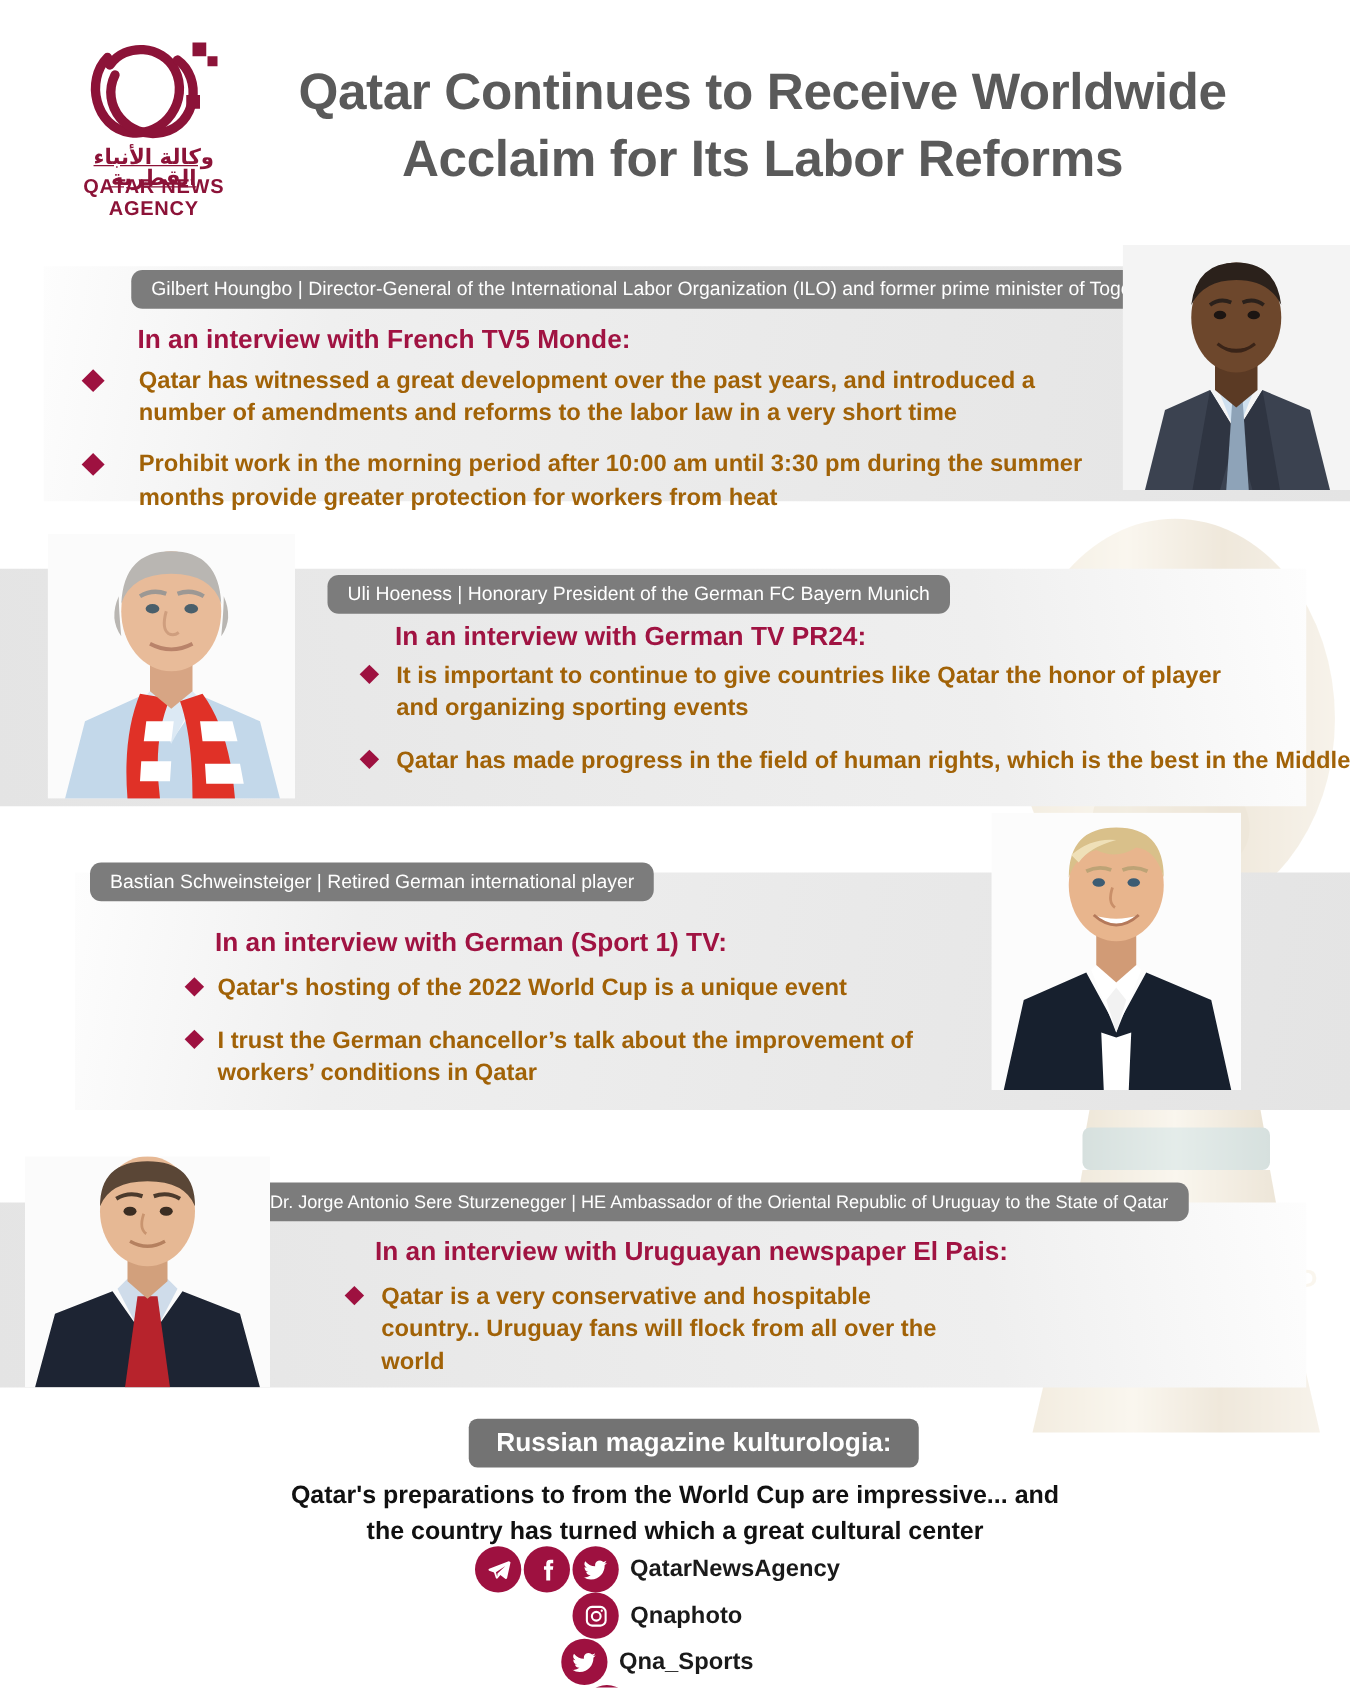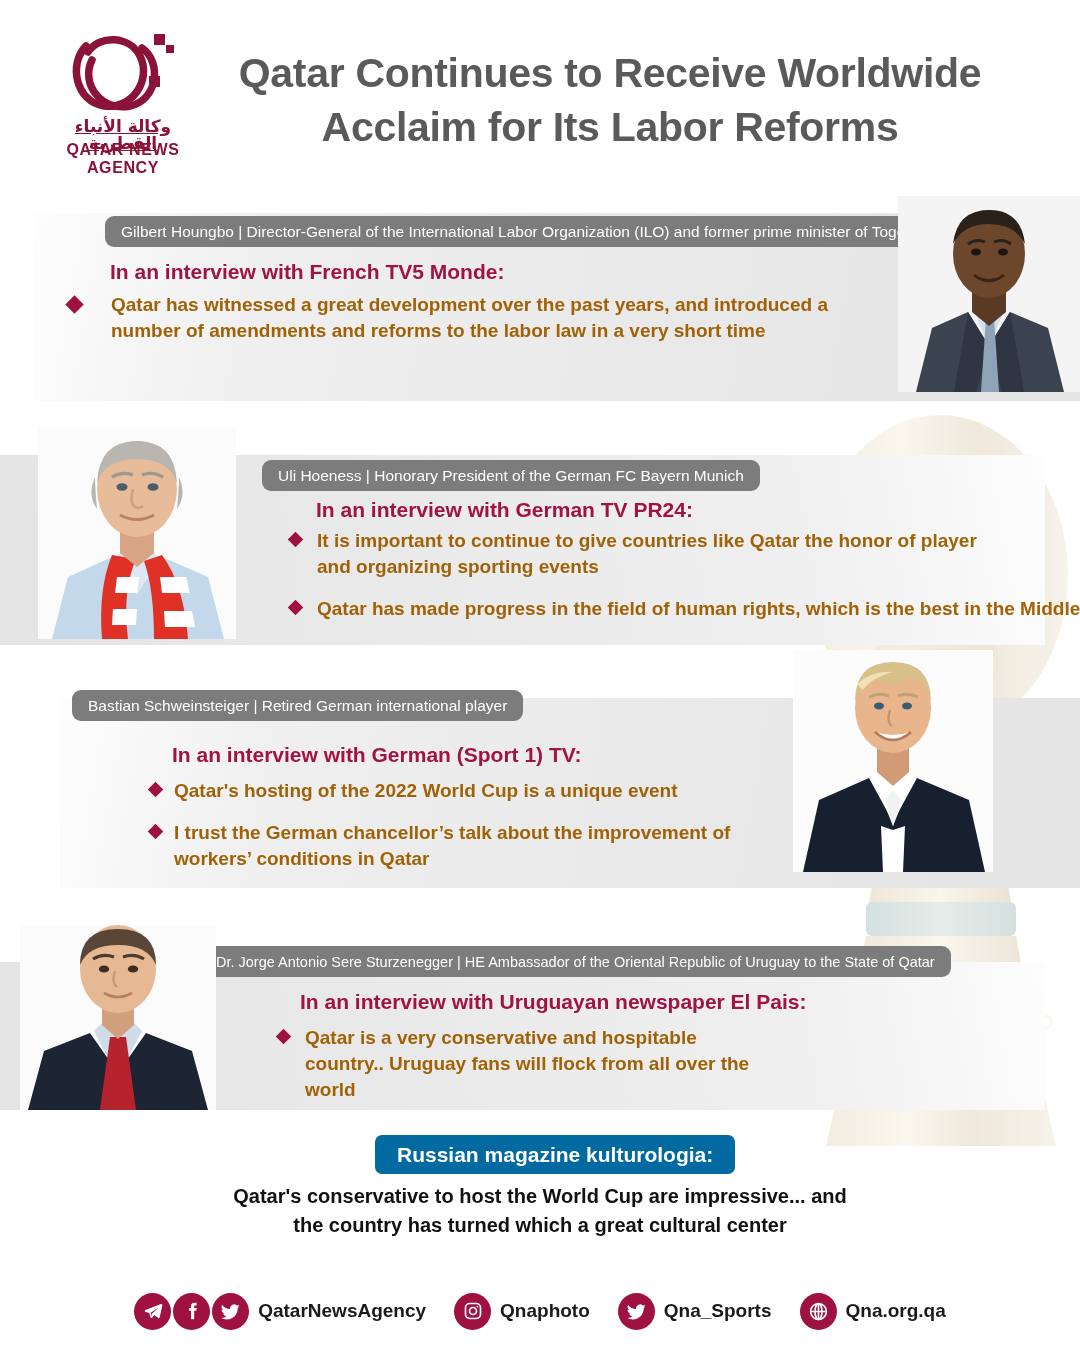--- a/index.html
+++ b/index.html
@@ -65,35 +65,35 @@
     font-size:19px; font-weight:bold; color:#a16207; line-height:1.38;
     font-family:"Liberation Sans Narrow","Liberation Sans", sans-serif;
   }
 
   
   .photo { position:absolute; z-index:5; overflow:hidden; }
 
   
   .ru-pill {
     position:absolute; z-index:5; left:375px; top:1135px; height:39px;
-    background:#0369a1; color:#fff; border-radius:7px;
+    background:#737373; color:#fff; border-radius:7px;
     display:flex; align-items:center; justify-content:center;
     padding:0 22px; font-size:21px; font-weight:bold;
     font-family:"Liberation Sans Narrow","Liberation Sans", sans-serif;
   }
   .ru-text {
     position:absolute; z-index:5; left:190px; top:1182px; width:700px;
     text-align:center; font-size:20px; font-weight:bold; color:#111; line-height:1.45;
     font-family:"Liberation Sans Narrow","Liberation Sans", sans-serif;
   }
 
   
   .footer {
     position:absolute; z-index:6; left:0; top:1282px; width:1080px; height:58px;
-    display:flex; align-items:center; justify-content:center;
+    display:flex; align-items:center; justify-content:center;flex-direction:column;
   }
   .sgroup { display:flex; align-items:center; }
   .sicon {
     width:37px; height:37px; border-radius:50%; background:#9e1140;
     display:flex; align-items:center; justify-content:center; flex:0 0 37px;
   }
   .sicon + .sicon { margin-left:2px; }
   .slabel {
     margin-left:9px; margin-right:28px; font-size:19px; font-weight:bold; color:#1a1a1a;
     font-family:"Liberation Sans Narrow","Liberation Sans", sans-serif;
@@ -197,20 +197,24 @@
     <span>Gilbert Houngbo | Director-General of the International Labor Organization (ILO) and former prime minister of Togo</span>
   </div>
 
   <div class="interview" style="left:110px; top:260px;">In an interview with French TV5 Monde:</div>
 
   <div class="bullets" style="left:68px; top:292px; width:840px;">
     <div class="bullet">
       <span class="dia"></span>
       <span class="btxt" style="margin-left:30px; width:790px;">Qatar has witnessed a great development over the past years, and introduced a number of amendments and reforms to the labor law in a very short time</span>
     </div>
+    <div class="bullet">
+      <span class="dia"></span>
+      <span class="btxt" style="margin-left:30px; width:800px;">Prohibit work in the morning period after 10:00 am until 3:30 pm during the summer months provide greater protection for workers from heat</span>
+    </div>
   </div>
 
   <div class="panel" style="left:0px; top:455px; width:1045px; height:190px;">
     <div class="panel-bg" style="background:linear-gradient(260deg,#fdfdfd 0%, #efefef 25%, #e9e9e9 65%, #e4e4e4 100%);"></div>
   </div>
 
   <div class="photo" style="left:38px; top:427px; width:198px; height:212px;">
     <svg viewBox="0 0 198 212" width="198" height="212">
       <rect width="198" height="212" fill="#fbfbfb"></rect>
 
@@ -343,21 +347,21 @@
     <div class="bullet">
       <span class="dia" style="width:11px;height:11px;flex:0 0 11px;"></span>
       <span class="btxt" style="margin-left:16px; width:470px;">Qatar is a very conservative and hospitable country.. Uruguay fans will flock from all over the world</span>
     </div>
   </div>
 
   <div class="ru-pill">
     <span>Russian magazine kulturologia:</span>
   </div>
   <div class="ru-text">
-    <div>Qatar's conservative to host the World Cup are impressive... and</div>
+    <div>Qatar's preparations to from the World Cup are impressive... and</div>
     <div>the country has turned which a great cultural center</div>
   </div>
 
   <div class="footer">
     <div class="sgroup">
       <span class="sicon">
         <svg width="20" height="20" viewBox="0 0 24 24" fill="#fff">
             <path d="M21.5 3.5 2.8 10.8c-.9.35-.88 1.63.03 1.95l4.6 1.6 1.78 5.3c.27.8 1.3.98 1.82.33l2.5-3.1 4.72 3.47c.66.48 1.6.12 1.77-.68l3.2-14.6c.18-.83-.63-1.52-1.72-1.57zM9.3 14.1l9.1-5.9-7.6 7.1-.3 3.1-1.2-4.3z"></path>
           </svg>
       </span>

